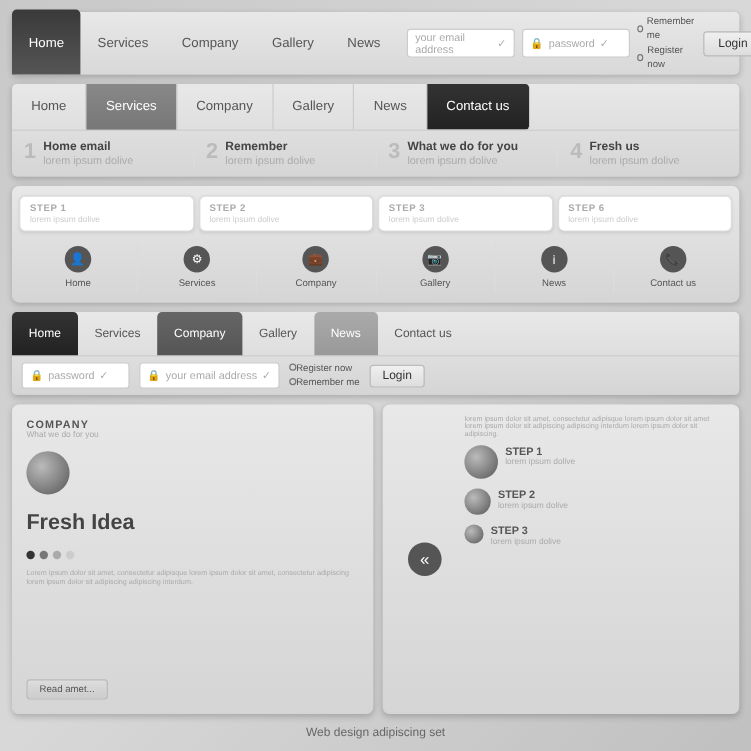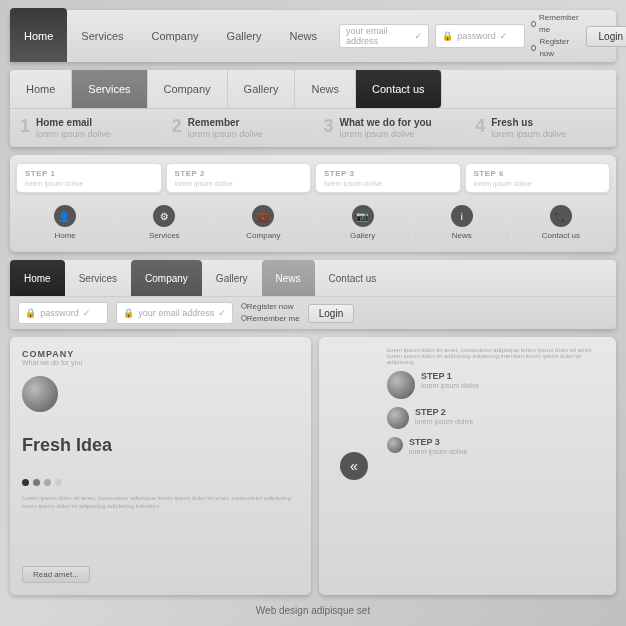--- a/index.html
+++ b/index.html
@@ -303,21 +303,21 @@
       width: 36px;
       height: 36px;
       border-radius: 50%;
       background: radial-gradient(circle at 35% 35%, #bbb, #555);
       margin: 4px 0;
     }
     .card-fresh-idea {
       font-size: 18px;
       font-weight: bold;
       color: #444;
-      margin: 19px 0;
+      margin: 9px 0;
     }
     .card-dots {
       display: flex;
       gap: 4px;
       margin: 4px 0;
     }
     .card-dot {
       width: 7px;
       height: 7px;
       border-radius: 50%;
@@ -624,13 +624,13 @@
         <div class="card-step-ball small"></div>
         <div class="card-step-info">
           <div class="card-step-title">STEP 3</div>
           <div class="card-step-desc">lorem ipsum dolive</div>
         </div>
       </div>
     </div>
   </div>
 </div>
 
-<div class="caption">Web design adipisque set</div>
+<div class="caption">Web design adipiscing set</div>
 
 </body></html>

